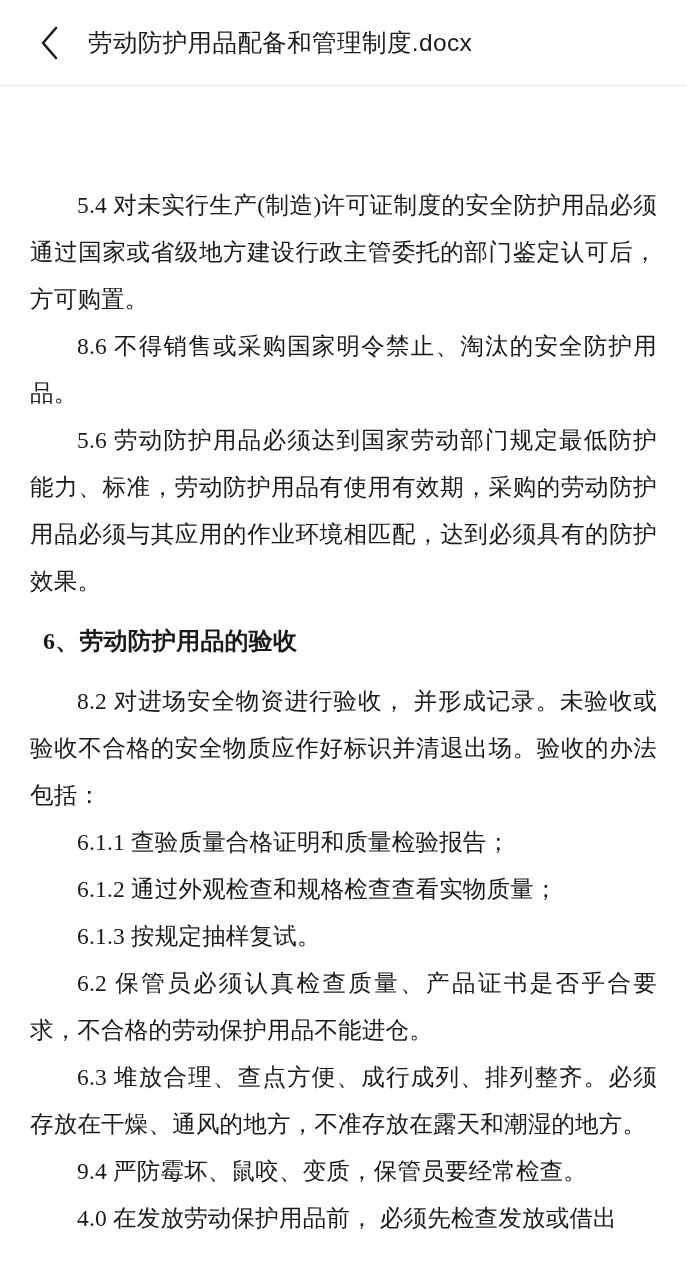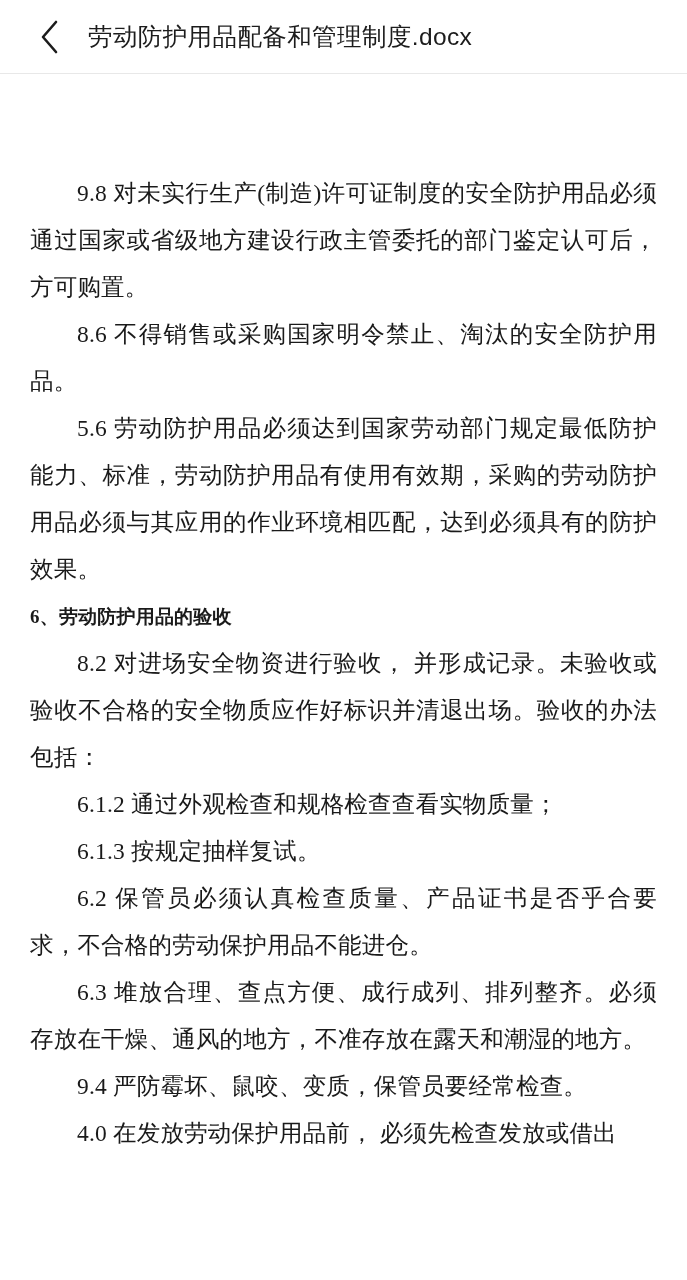--- a/index.html
+++ b/index.html
@@ -9,21 +9,21 @@
   }
   body {
     width: 687px;
     height: 1280px;
     background: #ffffff;
     font-family: "Liberation Serif", "DejaVu Serif", serif;
     overflow: hidden;
     position: relative;
   }
   .header {
-    height: 74px;
+    height: 86px;
     display: flex;
     align-items: center;
     padding-left: 34px;
     background: #ffffff;
     border-bottom: 1px solid #e8e8e8;
   }
   .back-btn {
     width: 32px;
     height: 38px;
     display: flex;
@@ -57,24 +57,24 @@
     color: #1a1a1a;
     letter-spacing: 0.2px;
     text-align: justify;
     text-justify: inter-ideograph;
   }
   p.para {
     margin: 0;
     text-indent: 2em;
   }
   p.heading {
-    margin: 0;
+    margin: 13px;
     font-weight: bold;
     text-indent: 0;
-    font-size: 19px;
+    font-size: 24px;
     letter-spacing: 0.2px;
   }
   .fade-bottom {
     position: absolute;
     left: 0; right: 0; bottom: 0;
     height: 18px;
     background: #ffffff;
   }
 </style>
 </head>
@@ -87,25 +87,26 @@
         <path d="M16 2 L3 17 L16 32" stroke="#1c1c1c" stroke-width="2.6" stroke-linecap="round" stroke-linejoin="round"></path>
       </svg>
     </span>
   </div>
   <div class="doc-title">劳动防护用品配备和管理制度.docx</div>
 </div>
 
 <div class="page">
   <div class="spacer-top"></div>
   <div class="doc-body">
-    <p class="para">9.8 对未实行生产(制造)许可证制度的安全防护用品必须通过国家或省级地方建设行政主管委托的部门鉴定认可后，方可购置。</p>
+    <p class="para">5.4 对未实行生产(制造)许可证制度的安全防护用品必须通过国家或省级地方建设行政主管委托的部门鉴定认可后，方可购置。</p>
     <p class="para">8.6 不得销售或采购国家明令禁止、淘汰的安全防护用品。</p>
     <p class="para">5.6 劳动防护用品必须达到国家劳动部门规定最低防护能力、标准，劳动防护用品有使用有效期，采购的劳动防护用品必须与其应用的作业环境相匹配，达到必须具有的防护效果。</p>
     <p class="heading">6、劳动防护用品的验收</p>
     <p class="para">8.2 对进场安全物资进行验收， 并形成记录。未验收或验收不合格的安全物质应作好标识并清退出场。验收的办法包括：</p>
+    <p class="para">6.1.1 查验质量合格证明和质量检验报告；</p>
     <p class="para">6.1.2 通过外观检查和规格检查查看实物质量；</p>
     <p class="para">6.1.3 按规定抽样复试。</p>
     <p class="para">6.2 保管员必须认真检查质量、产品证书是否乎合要求，不合格的劳动保护用品不能进仓。</p>
     <p class="para">6.3 堆放合理、查点方便、成行成列、排列整齐。必须存放在干燥、通风的地方，不准存放在露天和潮湿的地方。</p>
     <p class="para">9.4 严防霉坏、鼠咬、变质，保管员要经常检查。</p>
     <p class="para">4.0 在发放劳动保护用品前， 必须先检查发放或借出</p>
   </div>
 </div>
 <div class="fade-bottom"></div>
 

